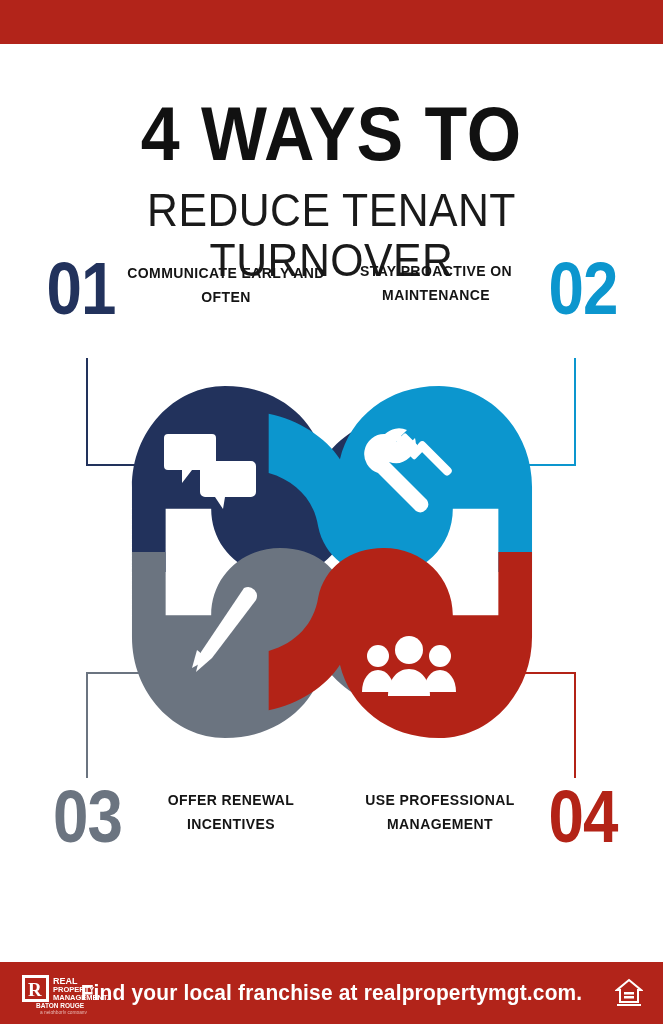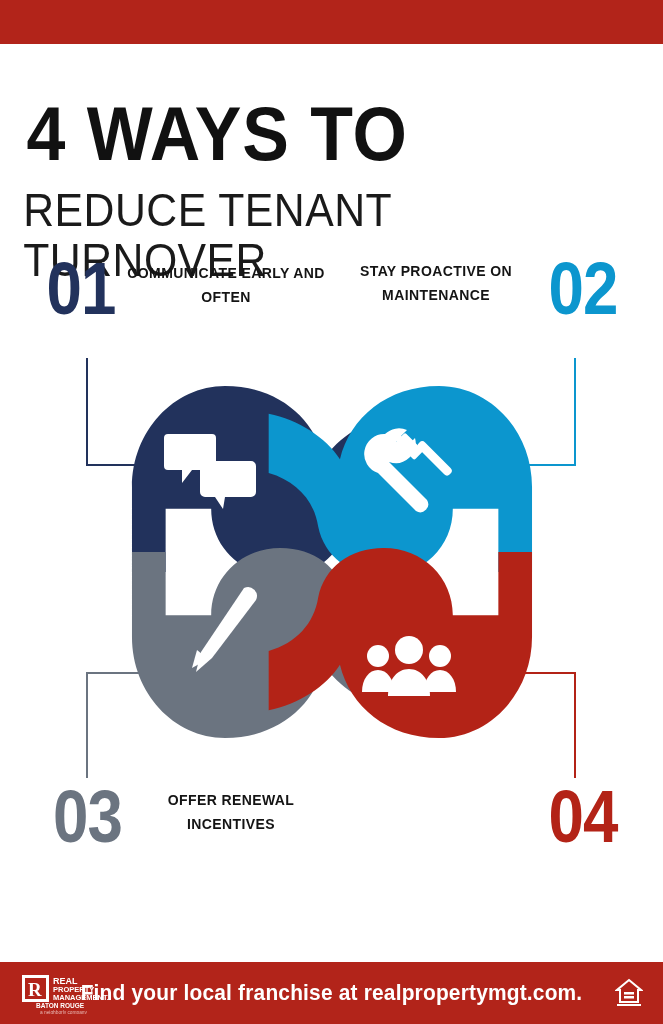--- a/index.html
+++ b/index.html
@@ -11,21 +11,21 @@
     position:relative;
   }
   .poster{position:relative;width:663px;height:1024px;background:#fff;}
 
   
   .top-banner{
     position:absolute;left:0;top:0;width:663px;height:44px;
   }
 
   
-  .title-block{position:absolute;left:0;top:95px;width:663px;}
+  .title-block{position:absolute;left:0;top:95px;width:663px;text-align:center;}
   .title-main{
     font-family:"Liberation Sans Narrow","Liberation Sans",sans-serif;
     font-weight:bold;font-size:76px;line-height:78px;
     letter-spacing:1px;color:#111111;
     transform:scaleX(0.92);transform-origin:center;
     margin:0;
   }
   .title-sub{
     font-family:"Liberation Sans Narrow","Liberation Sans",sans-serif;
     font-weight:400;font-size:46px;line-height:50px;
@@ -114,20 +114,21 @@
   </div>
 
   <div class="step-num" id="num-01">01</div>
   <div class="step-num" id="num-02">02</div>
   <div class="step-num" id="num-03">03</div>
   <div class="step-num" id="num-04">04</div>
 
   <div class="step-label" id="lab-01">COMMUNICATE EARLY AND OFTEN</div>
   <div class="step-label" id="lab-03">OFFER RENEWAL INCENTIVES</div>
   <div class="step-label" id="lab-02">STAY PROACTIVE ON MAINTENANCE</div>
+  <div class="step-label" id="lab-04">USE PROFESSIONAL MANAGEMENT</div>
 
   <div class="bracket" id="br-01">
       <span class="v"></span>
       <span class="h"></span>
     </div>
   <div class="bracket" id="br-02">
       <span class="v"></span>
       <span class="h"></span>
     </div>
   <div class="bracket" id="br-03">

